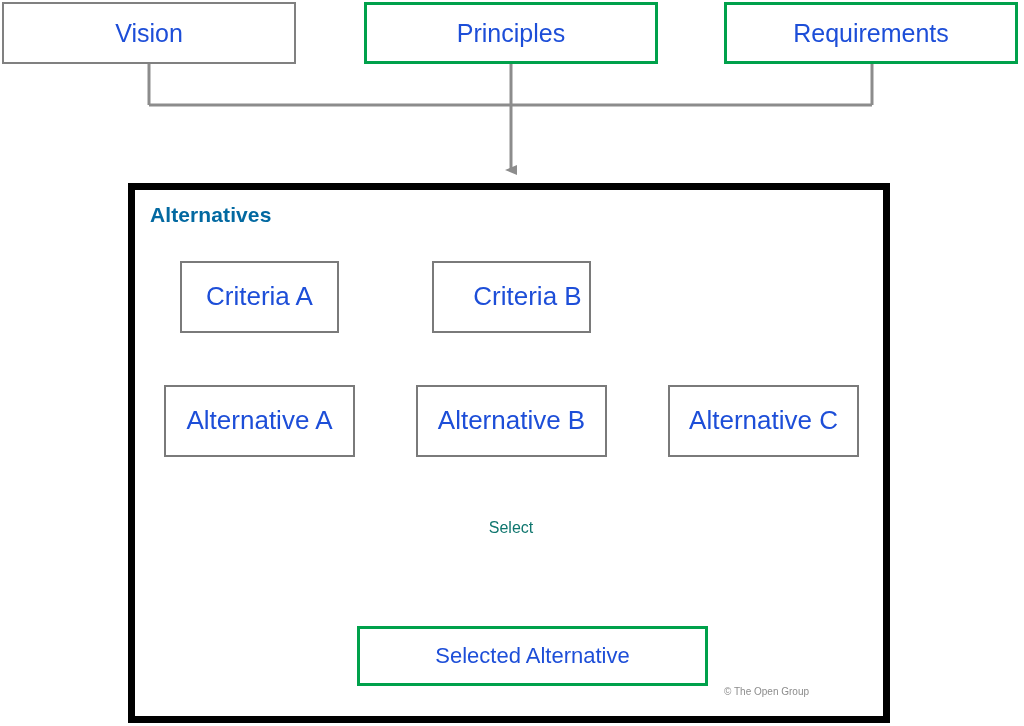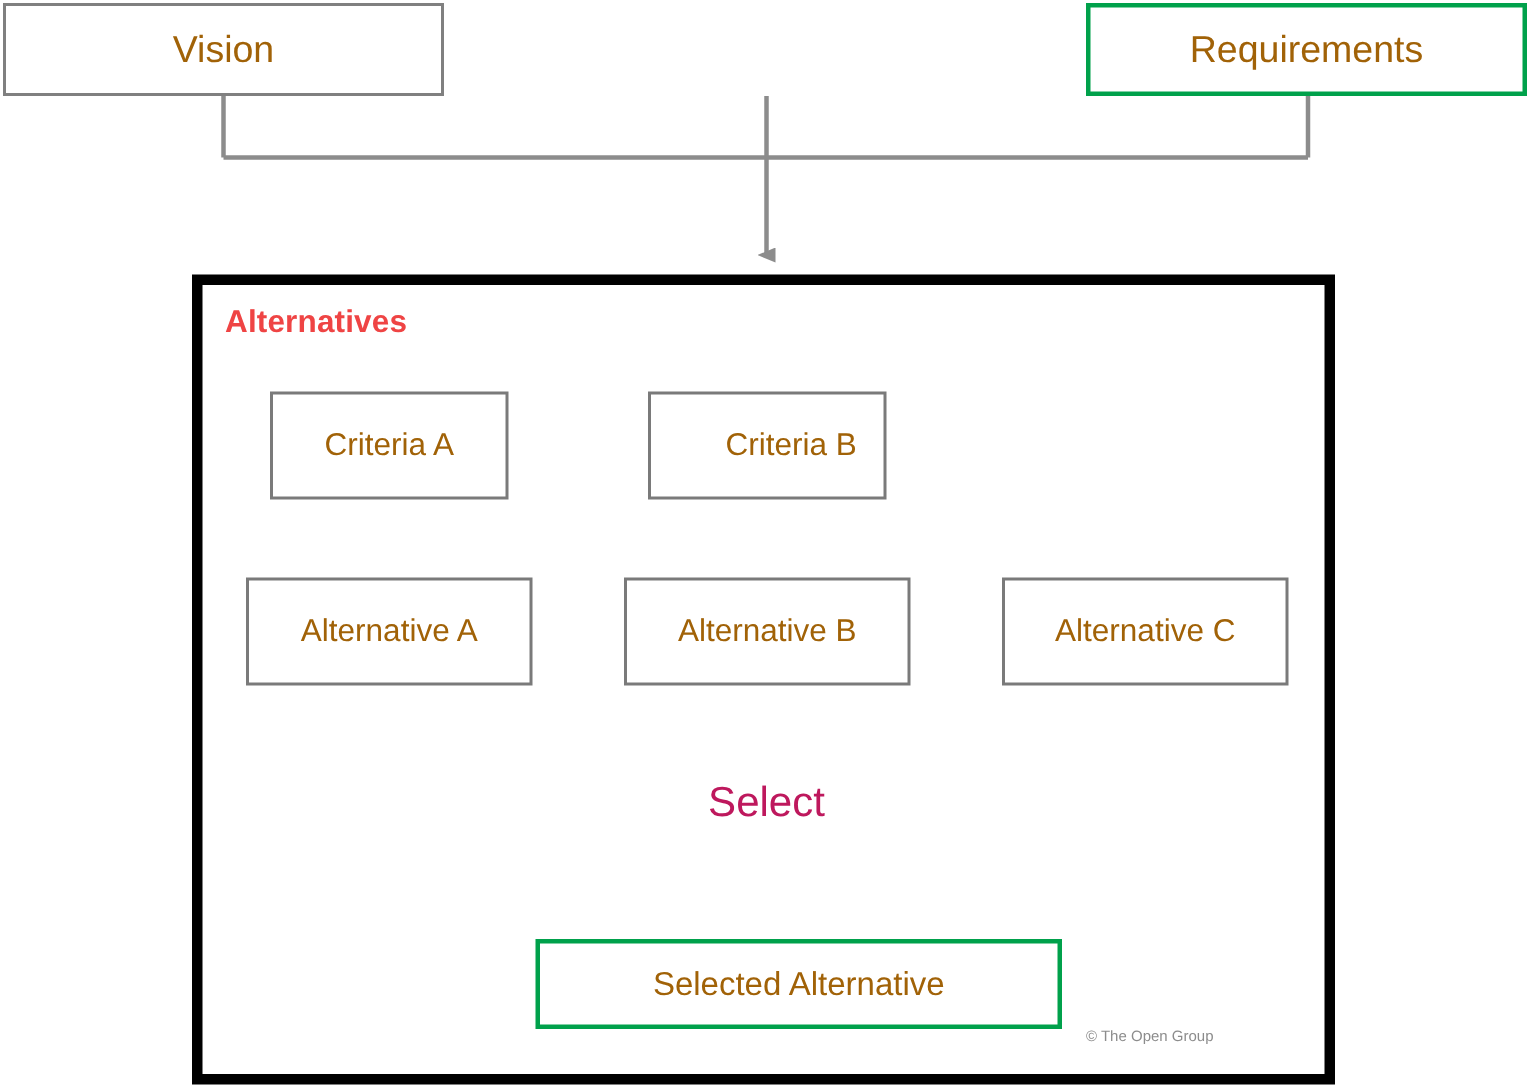--- a/index.html
+++ b/index.html
@@ -27,34 +27,34 @@
     pointer-events: none;
   }
   .node {
     position: absolute;
     box-sizing: border-box;
     background: #ffffff;
     display: flex;
     align-items: center;
     justify-content: center;
     text-align: center;
-    color: #a16207;
+    color: #1d4ed8;
     line-height: 1.15;
   }
   .node-gray {
     border: 2px solid #808080;
   }
   .node-green {
     border: 3px solid #00a14b;
   }
   .top-node {
     font-size: 25px;
   }
   .inner-node {
-    font-size: 21px;
+    font-size: 26px;
     border: 2px solid #7a7a7a;
   }
   .result-node {
     font-size: 22px;
     border: 3px solid #00a14b;
   }
   #alternatives-container {
     position: absolute;
     box-sizing: border-box;
     left: 128px;
@@ -63,35 +63,35 @@
     height: 540px;
     border: 7px solid #000000;
     background: #ffffff;
   }
   #alternatives-title {
     position: absolute;
     left: 150px;
     top: 203px;
     font-size: 21px;
     font-weight: bold;
-    color: #ef4444;
+    color: #0369a1;
     letter-spacing: 0.1px;
   }
   #copyright {
     position: absolute;
     left: 724px;
     top: 686px;
     font-size: 10px;
     color: #8c8c8c;
     white-space: nowrap;
   }
   .diamond-label {
     position: absolute;
-    font-size: 28px;
-    color: #be185d;
+    font-size: 16px;
+    color: #0f766e;
     white-space: nowrap;
   }
 </style>
 </head>
 <body>
 
 <div id="stage">
 
   <svg id="wires" viewBox="0 0 1024 726" width="1024" height="726" xmlns="http://www.w3.org/2000/svg">
     <defs>
@@ -122,20 +122,23 @@
 
     <polygon points="510,487 593,531 510,575 428,531" fill="#ffffff" stroke="#9a9a9a" stroke-width="1.6"></polygon>
 
     <path d="M511,575 L511,618" stroke="#8c8c8c" stroke-width="2.5" fill="none" marker-end="url(#arrow-gray)"></path>
   </svg>
 
   <div class="node node-gray top-node" style="left:2px; top:2px; width:294px; height:62px;">
     <span>Vision</span>
   </div>
 
+  <div class="node node-green top-node" style="left:364px; top:2px; width:294px; height:62px;">
+    <span>Principles</span>
+  </div>
 
   <div class="node node-green top-node" style="left:724px; top:2px; width:294px; height:62px;">
     <span>Requirements</span>
   </div>
 
   <div id="alternatives-container"></div>
 
   <div id="alternatives-title">Alternatives</div>
 
   <div class="node inner-node" style="left:180px; top:261px; width:159px; height:72px;">

